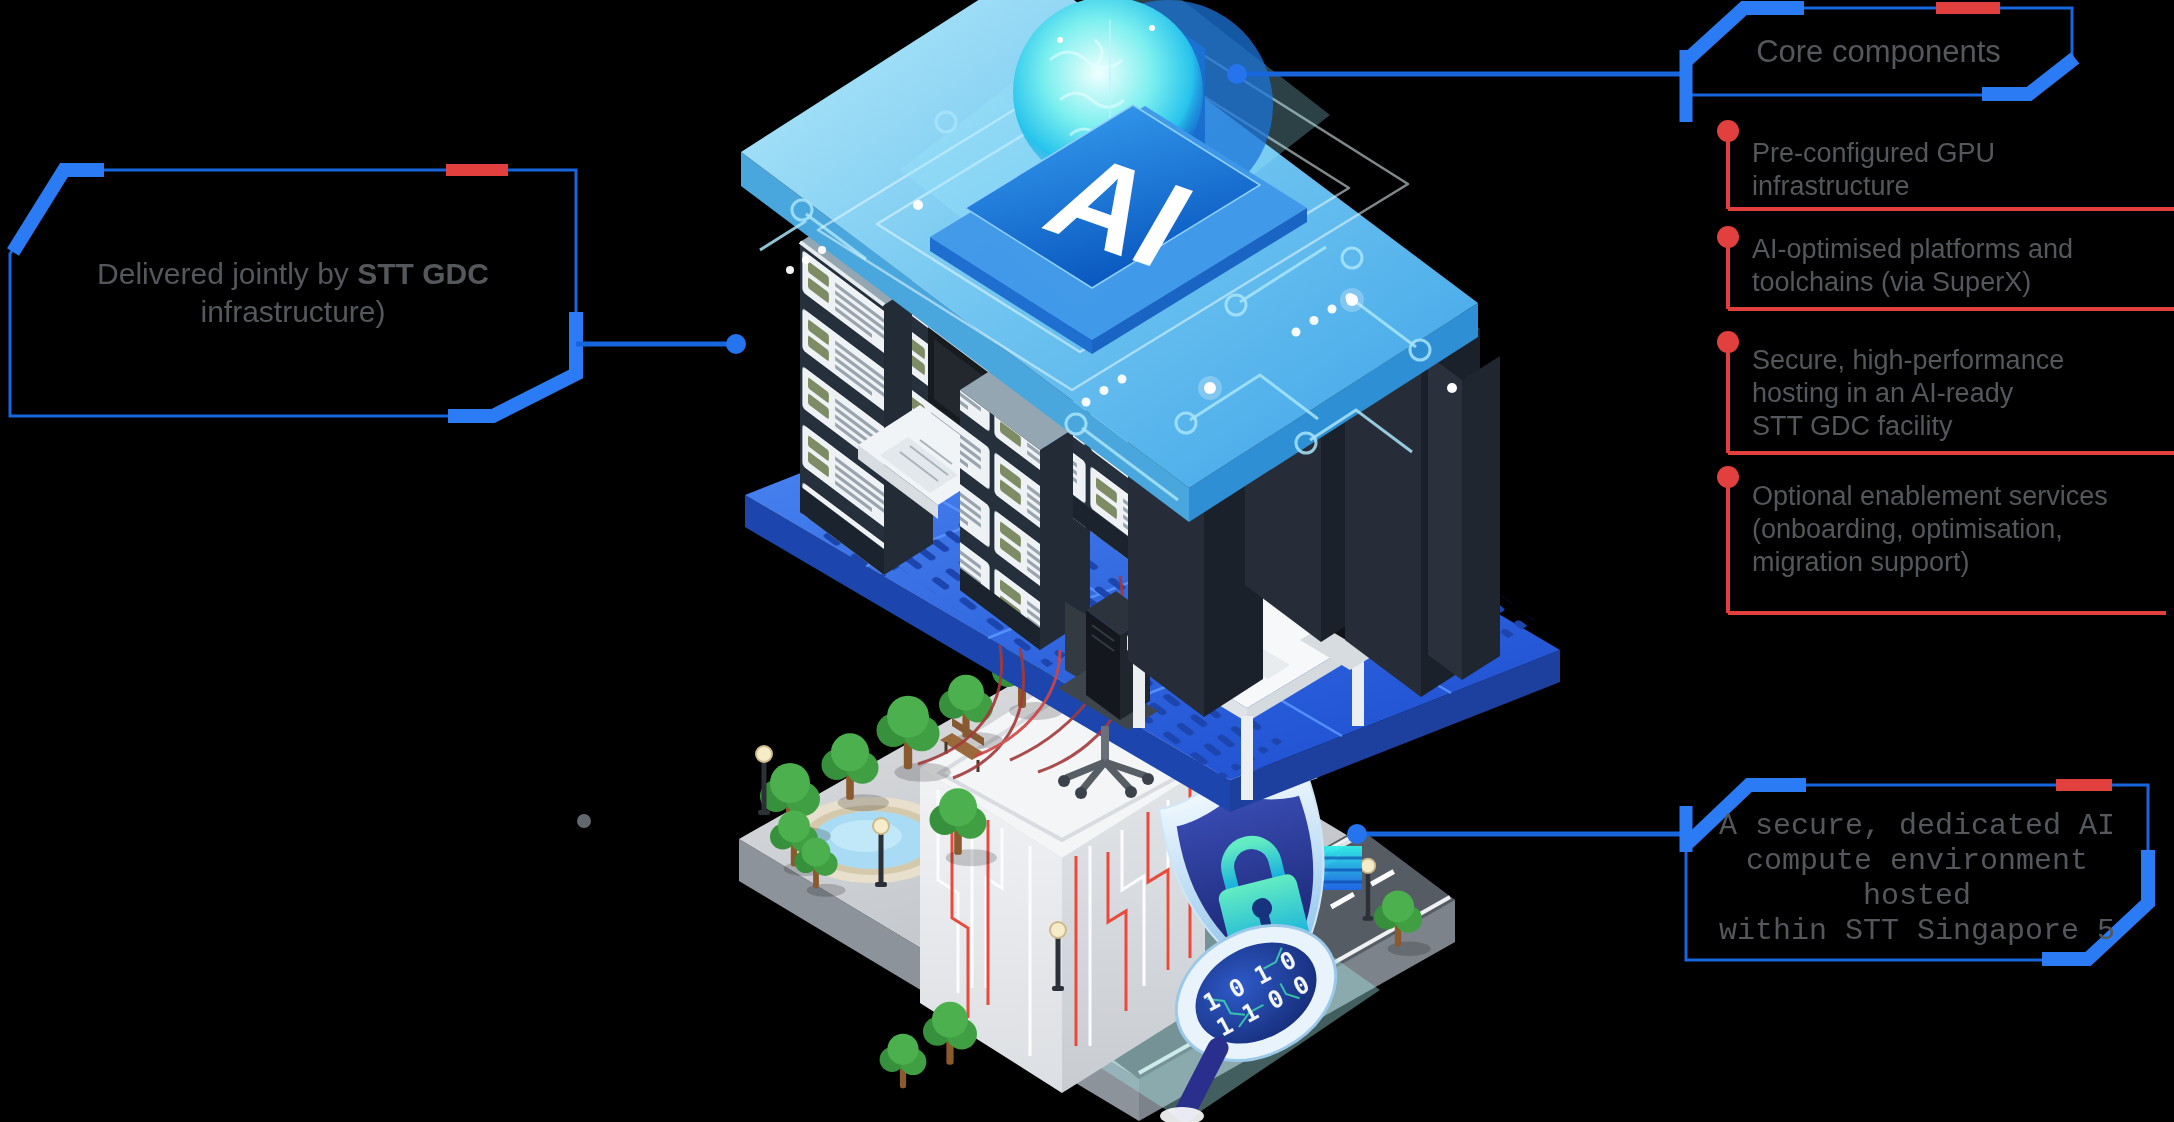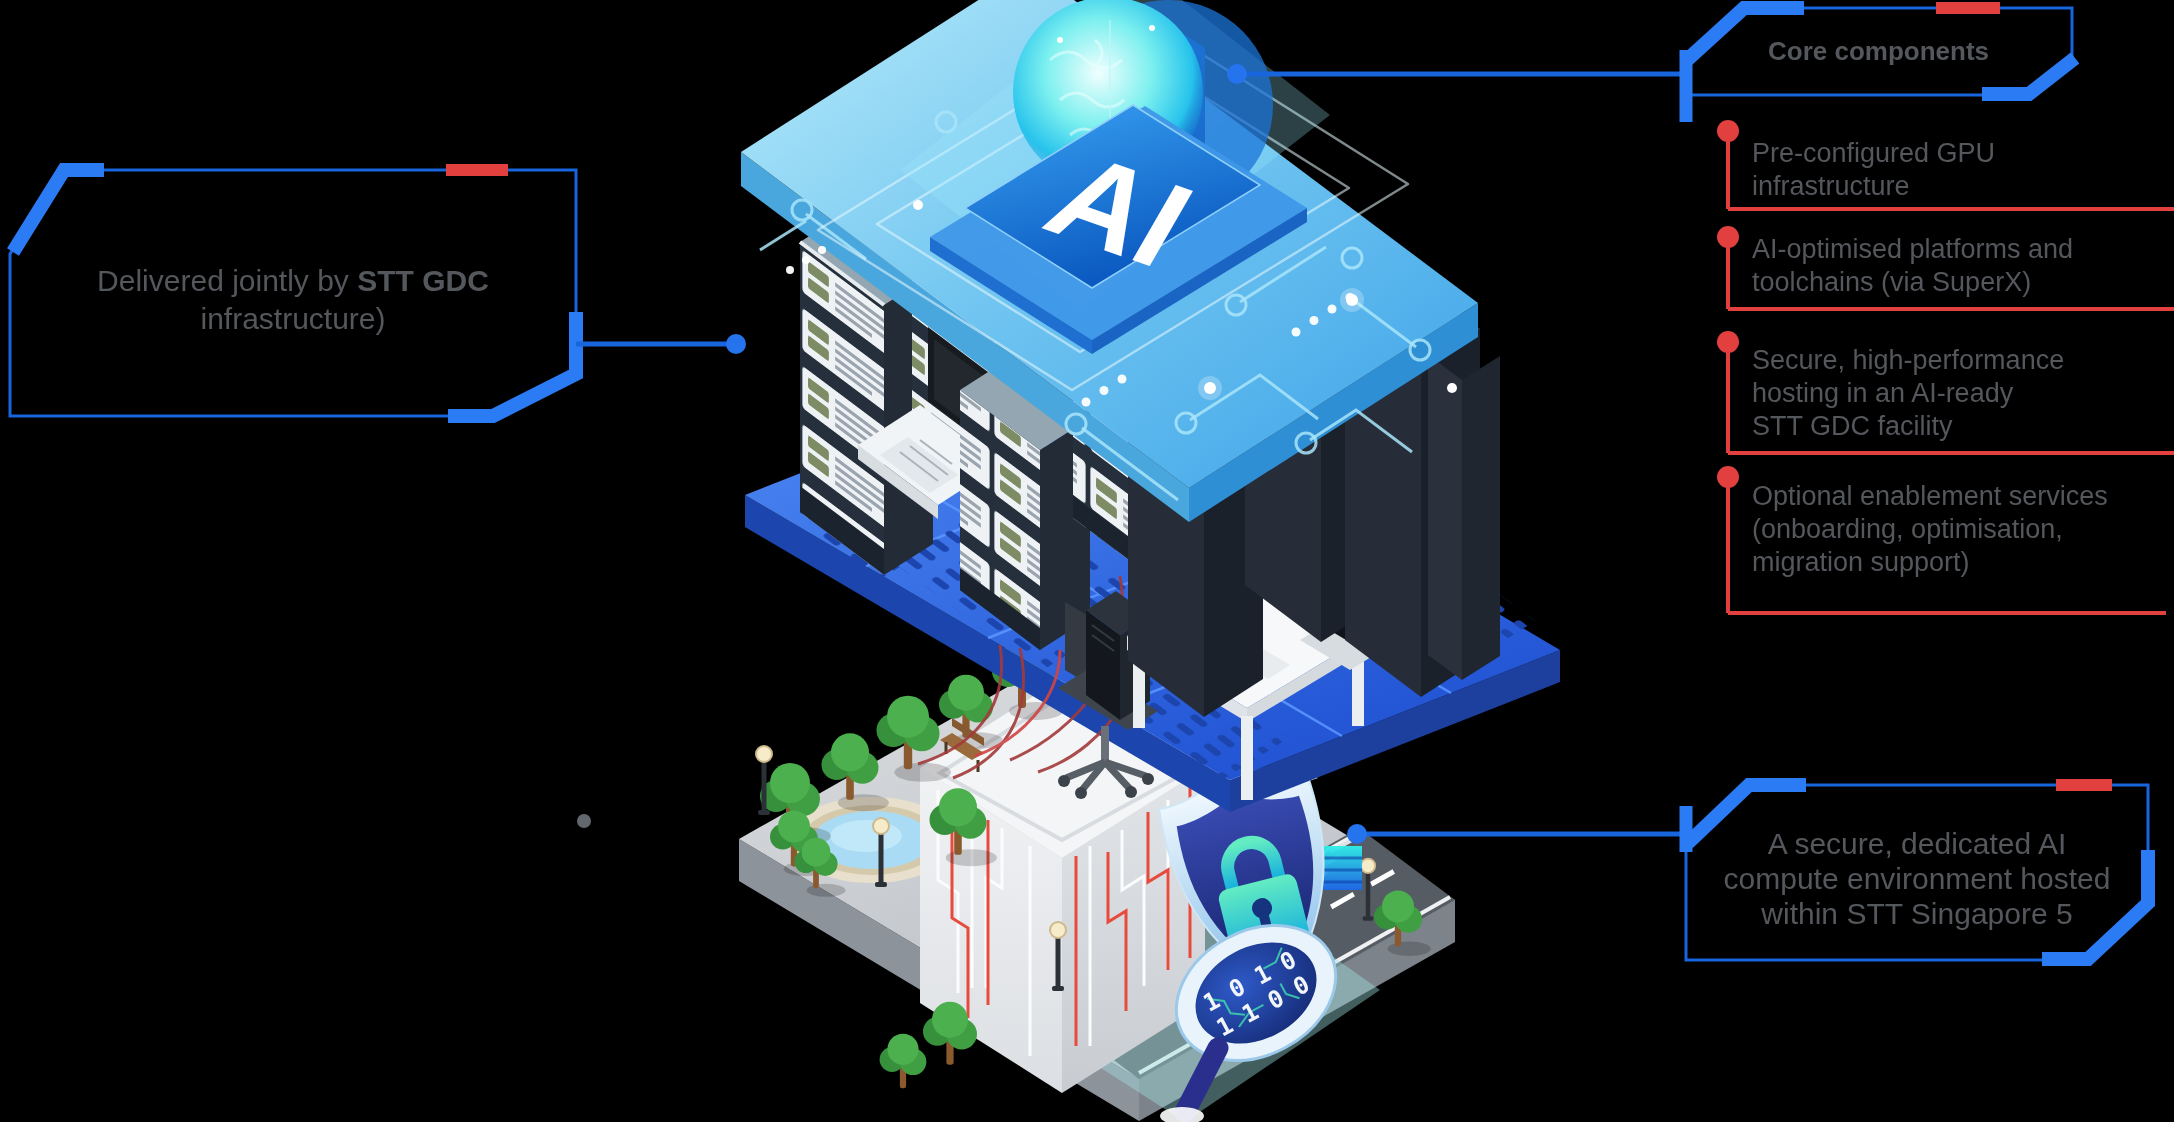--- a/index.html
+++ b/index.html
@@ -4,21 +4,21 @@
 <style>
   html,body{margin:0;padding:0;background:#000;}
   .stage{position:relative;width:2174px;height:1122px;background:#000;overflow:hidden;
          font-family:"Liberation Sans", sans-serif;}
   .stage svg{position:absolute;left:0;top:0;}
   .txt{position:absolute;color:#54575b;}
   .callout-text{display:flex;flex-direction:column;justify-content:center;align-items:center;
                 text-align:center;font-size:30px;line-height:38px;}
   .callout-text b{font-weight:700;}
   .core-title{display:flex;align-items:center;justify-content:center;text-align:center;
-              font-weight:700;font-size:26px;}
+              font-weight:400;font-size:31px;}
   .core-item{white-space:pre-line;font-size:27px;line-height:33px;}
   .bottom-text{display:flex;align-items:center;justify-content:center;text-align:center;
                white-space:pre-line;font-size:30px;line-height:35px;}
 </style>
 </head>
 <body>
 
 <div class="stage">
 
 <svg width="2174" height="1122" viewBox="0 0 2174 1122">
@@ -506,35 +506,35 @@
       <path d="M1806,785 L1749,785 L1688,843" fill="none" stroke="#2b7bf4" stroke-width="14"></path>
       <path d="M2148,850 L2148,903 L2088,959 L2042,959" fill="none" stroke="#2b7bf4" stroke-width="14"></path>
       <line x1="2056" y1="785" x2="2112" y2="785" stroke="#e23f3f" stroke-width="12"></line>
       <line x1="1357" y1="834" x2="1686" y2="834" stroke="#1866dd" stroke-width="5"></line>
       <line x1="1686" y1="806" x2="1686" y2="852" stroke="#2b7bf4" stroke-width="13"></line>
       <circle cx="1357" cy="834" r="10" fill="#2673ee"></circle>
     </g>
   </g>
 </svg>
 
-<div class="txt callout-text" style="left:10px;top:170px;width:566px;height:246px;margin-top:7px;">
+<div class="txt callout-text" style="left:10px;top:170px;width:566px;height:246px;">
   <div><span>Delivered jointly by </span><b>STT GDC</b></div>
   <div>infrastructure)</div>
 </div>
 
 <div class="txt core-title" style="left:1685px;top:8px;width:387px;height:87px;">Core components</div>
 
 <div class="txt core-item" style="left:1752px;top:137px;width:430px;">Pre-configured GPU
 infrastructure</div>
 <div class="txt core-item" style="left:1752px;top:233px;width:430px;">AI-optimised platforms and
 toolchains (via SuperX)</div>
 <div class="txt core-item" style="left:1752px;top:344px;width:430px;">Secure, high-performance
 hosting in an AI-ready
 STT GDC facility</div>
 <div class="txt core-item" style="left:1752px;top:480px;width:430px;">Optional enablement services
 (onboarding, optimisation,
 migration support)</div>
 
-<div class="txt bottom-text" style="left:1686px;top:785px;width:462px;height:187px;">A secure, dedicated AI
+<div class="txt bottom-text" style="left:1686px;top:785px;width:462px;height:187px;font-family:Liberation Mono, monospace;">A secure, dedicated AI
 compute environment hosted
 within STT Singapore 5</div>
 
 </div>
 
 </body></html>

